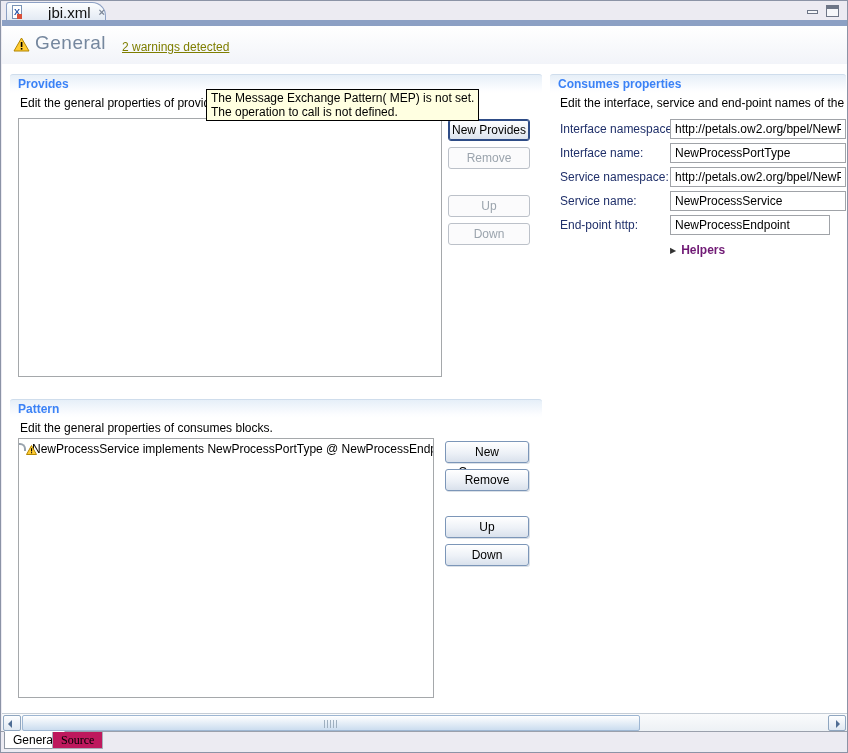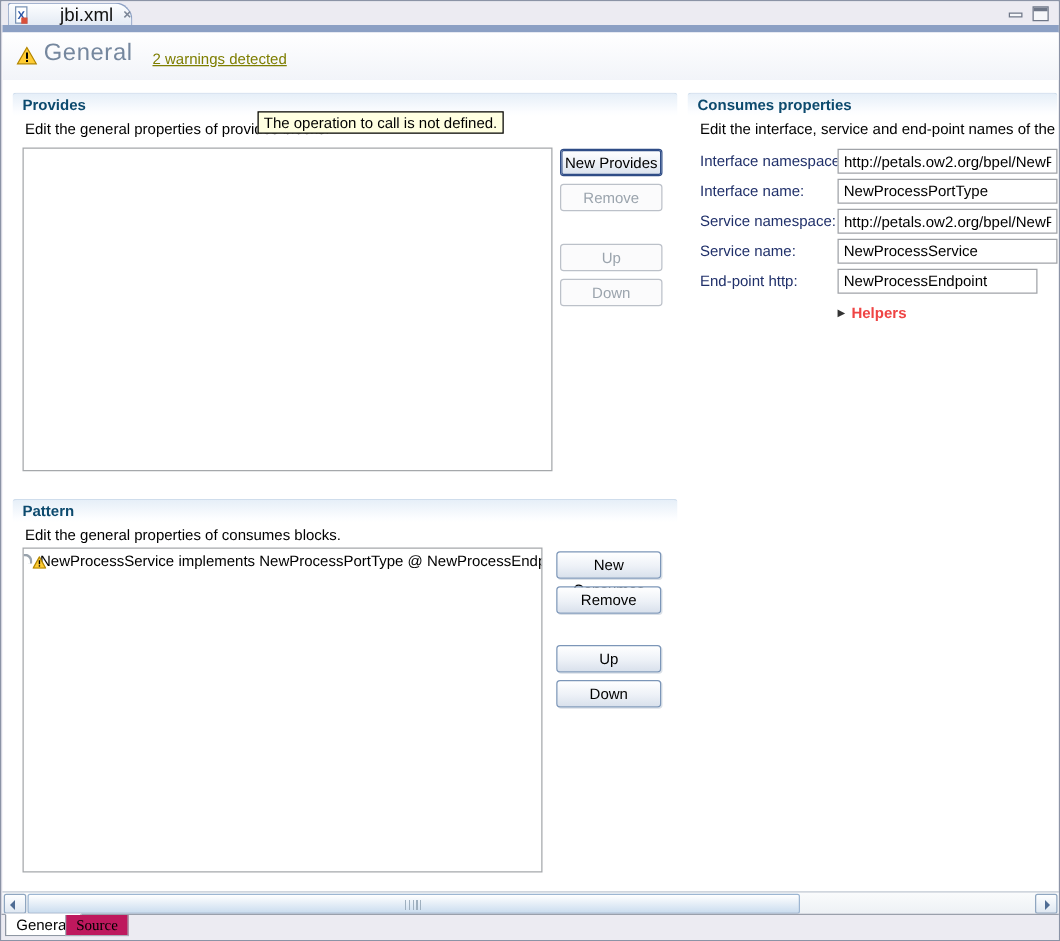--- a/index.html
+++ b/index.html
@@ -33,40 +33,40 @@
   .form-header { position:absolute; left:0; top:0; width:100%; height:38px;
                  background:linear-gradient(#FFFFFF,#F2F4F9); }
   .warn-tri { display:inline-block; }
   .hdr-warn { position:absolute; left:11px; top:11px; }
   .form-title { position:absolute; left:33px; top:6px; font-size:19px; color:#75879E; letter-spacing:0.5px; }
   .warn-link { position:absolute; left:120px; top:14px; color:#7E7E00; text-decoration:underline; cursor:pointer; }
 
   
   .band { position:absolute; height:19px; border-top:1px solid #CFDDEC;
           background:linear-gradient(#E6EFF8,#FCFDFF 80%,#FFFFFF); border-radius:3px 3px 0 0; }
-  .sec-title { position:absolute; font-weight:bold; color:#0c4a6e; }
+  .sec-title { position:absolute; font-weight:bold; color:#3b82f6; }
   .sec-desc { position:absolute; color:#000; }
 
   .listbox { position:absolute; background:#fff; border:1px solid #A5A8AB; overflow:hidden; }
   .list-item { display:flex; align-items:center; gap:6px; height:19px; padding-left:7px; white-space:nowrap; }
 
   .btn { position:absolute; width:82px; height:22px; font-size:12px; text-align:center; line-height:20px;
          background:linear-gradient(#FFFFFF,#EDF1F7 55%,#D9E1EC);
          border:1px solid #7C96B8; border-radius:3px; cursor:pointer; color:#000;
          box-shadow:1px 1px 0 rgba(150,165,185,.35); }
   .btn.focused { border:1px solid #2E4C86; box-shadow:0 0 0 1px #2E4C86 inset; }
   .btn.disabled { background:#FBFBFC; border:1px solid #BCC1C9; color:#9BA4AD; box-shadow:none; cursor:default; }
 
   .fld-label { position:absolute; color:#20306A; white-space:nowrap; }
   .fld-input { position:absolute; height:20px; border:1px solid #A0A3A8; background:#fff;
                font-family:"Liberation Sans","DejaVu Sans",sans-serif; font-size:12px; padding:1px 4px; color:#000; }
 
   .helpers { position:absolute; display:flex; align-items:center; gap:5px; cursor:pointer; }
   .twistie { font-size:8px; color:#333; }
-  .helpers b { color:#ef4444; font-size:12px; }
+  .helpers b { color:#701a75; font-size:12px; }
 
   .tooltip { position:absolute; left:204px; top:63px; background:#FFFFE1; border:1px solid #000;
              padding:1px 4px; white-space:nowrap; z-index:50; line-height:14px; }
 
   
   .consume-ico { position:relative; width:15px; height:13px; display:inline-block; }
   .consume-ico .hook { position:absolute; right:0; top:1px; width:8px; height:8px;
                        border:2px solid #98A2AC; border-left:none; border-bottom:none; border-radius:0 6px 0 0; }
 
   
@@ -119,20 +119,21 @@
       <svg width="17" height="15" viewBox="0 0 17 15">
         <path d="M8.5 1 L16 14 H1 Z" fill="#FFCC33" stroke="#B38600" stroke-width="1"></path>
         <rect x="7.8" y="5" width="1.6" height="5" fill="#000"></rect>
         <rect x="7.8" y="11" width="1.6" height="1.6" fill="#000"></rect>
       </svg>
     </span>
     <div class="form-title">General</div>
     <a class="warn-link">2 warnings detected</a>
 
     <div class="tooltip">
+      <div>The Message Exchange Pattern( MEP) is not set.</div>
       <div>The operation to call is not defined.</div>
     </div>
 
     <div class="band" style="left:8px; top:48px; width:532px;"></div>
     <div class="sec-title" style="left:16px; top:51px;">Provides</div>
     <div class="sec-desc" style="left:18px; top:70px;">Edit the general properties of provides blocks.</div>
     <div class="listbox" style="left:16px; top:92px; width:424px; height:259px;"></div>
     <div class="btn focused" style="left:446px; top:93px;">New Provides</div>
     <div class="btn disabled" style="left:446px; top:121px;">Remove</div>
     <div class="btn disabled" style="left:446px; top:169px;">Up</div>

